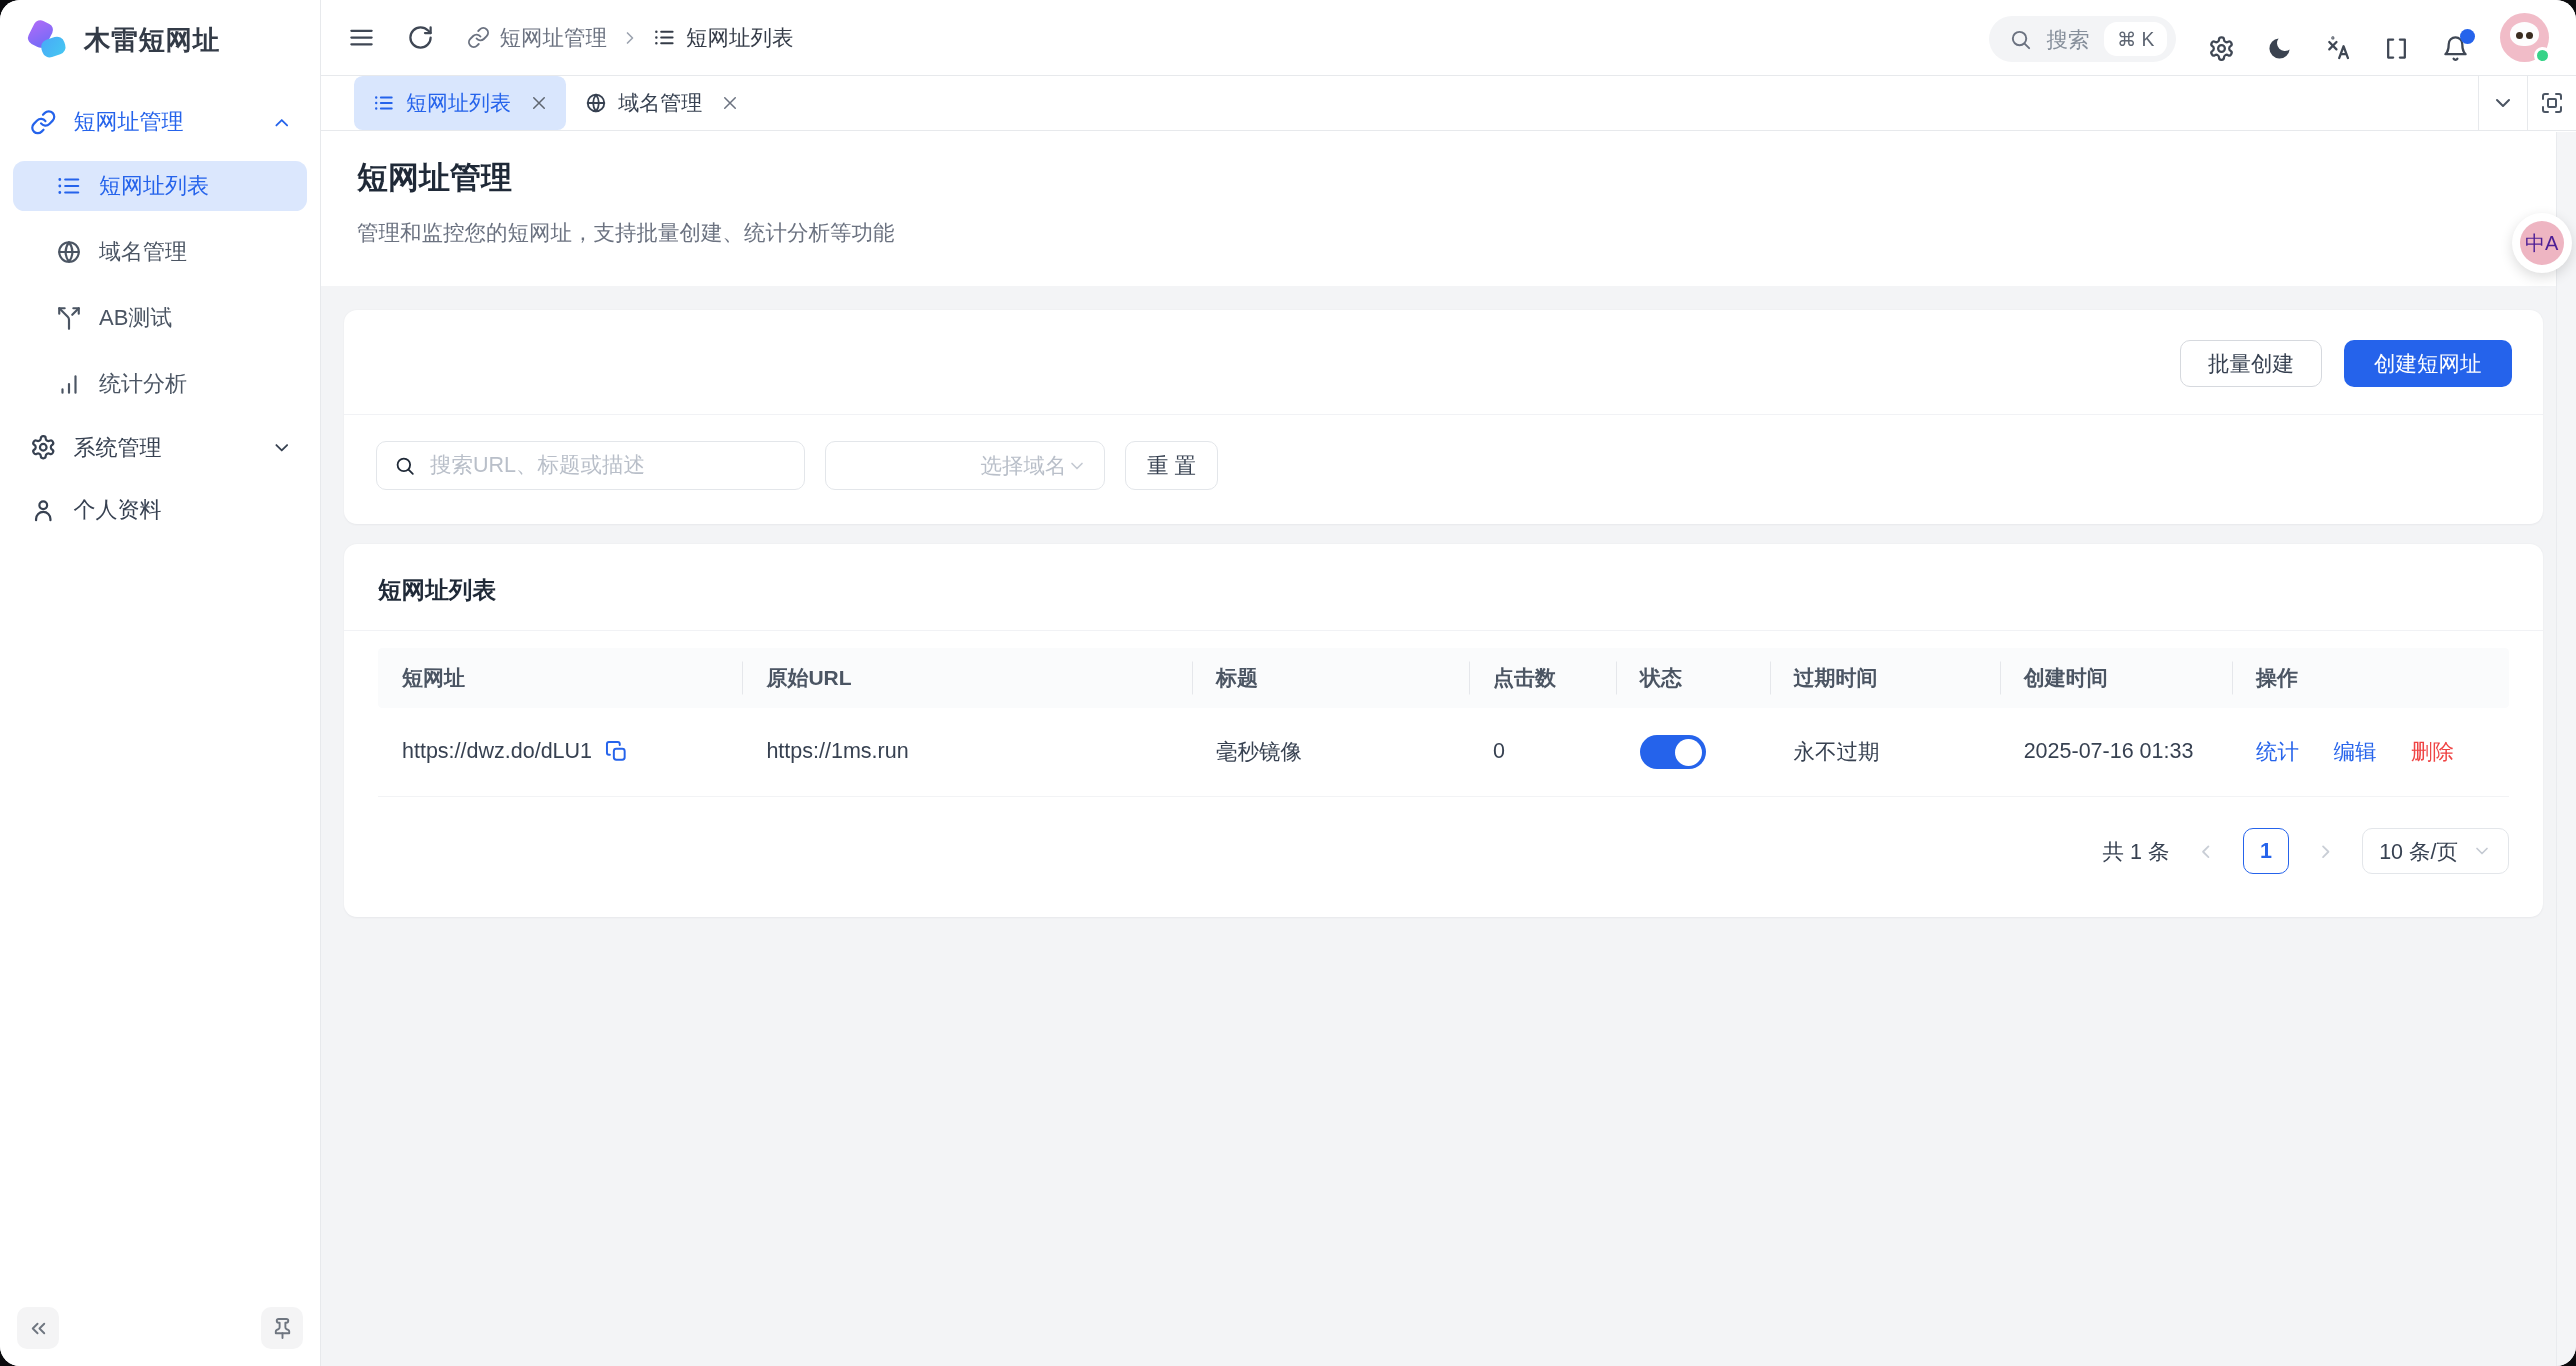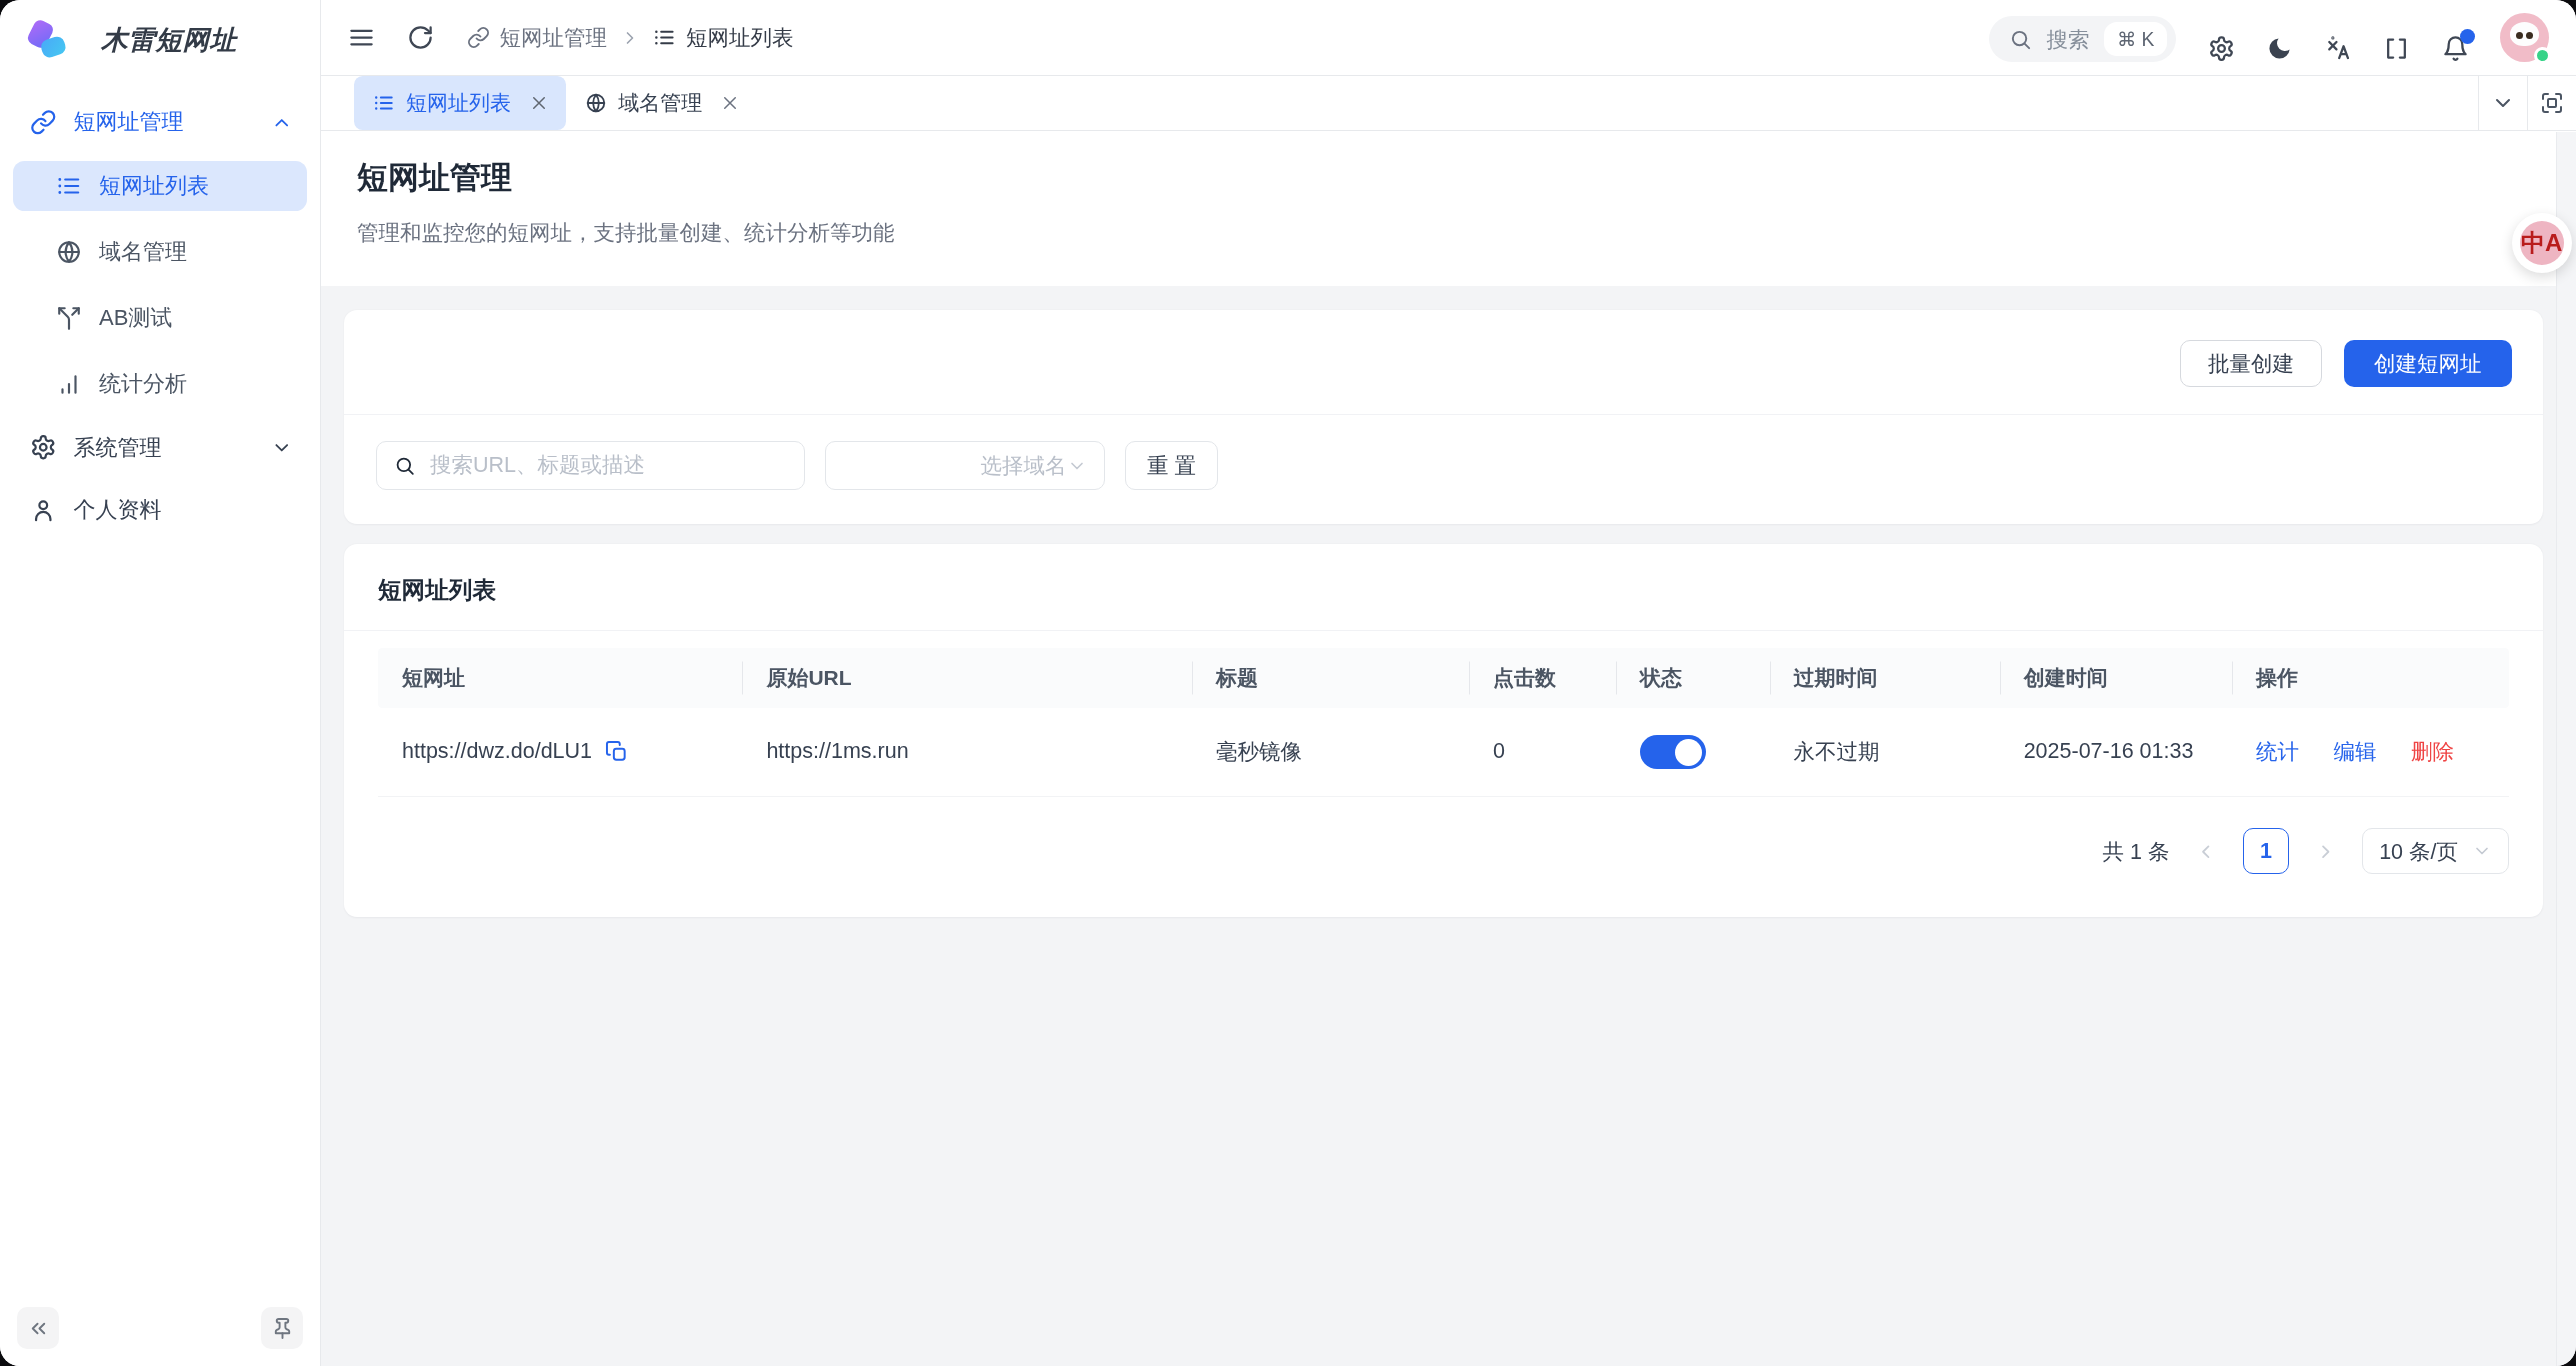--- a/index.html
+++ b/index.html
@@ -5,21 +5,21 @@
   html,body{margin:0;padding:0;width:2576px;height:1367px;background:#0b0b0e;}
   *{box-sizing:border-box;}
   .app{position:absolute;inset:0;border-radius:20px;overflow:hidden;background:#f3f4f6;
        font-family:"Liberation Sans","DejaVu Sans",sans-serif;color:#374151;}
   svg{display:block;}
   .ic{stroke:currentColor;fill:none;stroke-width:2;stroke-linecap:round;stroke-linejoin:round;}
 
   
   .sidebar{position:absolute;left:0;top:0;bottom:0;width:321px;background:#fff;
            border-right:0.7px solid #e7e9ec;display:flex;flex-direction:column;z-index:6;}
-  .logo-row{display:flex;align-items:center;gap:32px;padding:17px 21.5px 4.3px 23px;font-style:italic;}
+  .logo-row{display:flex;align-items:center;gap:15px;padding:17px 21.5px 4.3px 23px;}
   .logo-mark svg{width:46px;height:46px;}
   .logo-title{font-size:26.5px;font-weight:700;color:#333b47;letter-spacing:0.7px;}
   .nav{flex:1;padding:31.5px 13px 0;}
   .nav-row{display:flex;align-items:center;gap:17px;height:47px;padding:0 17px;
            font-size:22px;border-radius:11.4px;position:relative;margin-bottom:15.7px;color:#374151;cursor:pointer;}
   .nav-row .nv-ic svg{width:26.5px;height:26.5px;}
   .nav-row.blue{color:#2563eb;}
   .nav-chev{position:absolute;right:14.3px;display:flex;}
   .nav-chev svg{width:21.5px;height:21.5px;}
   .nav-child{display:flex;align-items:center;gap:17px;height:50px;padding:0 15.7px 0 43px;
@@ -129,21 +129,21 @@
           display:flex;align-items:center;justify-content:center;font-weight:600;cursor:pointer;}
   .pg-size{height:46px;border:0.7px solid #e3e6ea;border-radius:10px;display:flex;align-items:center;
            gap:14.3px;padding:0 15.7px;color:#374151;cursor:pointer;background:#fff;}
 
   .scroll-strip{position:absolute;top:132px;right:0;bottom:0;width:20px;background:#f4f5f7;
                 border-left:0.7px solid #e9ebee;}
   .translate-fab{position:absolute;top:213px;right:4.3px;width:60px;height:60px;border-radius:50%;
                  background:#fff;box-shadow:0 4.3px 13px rgba(0,0,0,.14);display:flex;align-items:center;
                  justify-content:center;cursor:pointer;z-index:8;}
   .translate-inner{width:44px;height:44px;border-radius:50%;background:#eeb5c2;display:flex;
-                   align-items:center;justify-content:center;color:#b91c1c;font-weight:700;font-size:24px;}
+                   align-items:center;justify-content:center;color:#4c1d95;font-weight:400;font-size:20px;}
 </style>
 </head>
 <body>
 
 <div class="app">
 
   <aside class="sidebar">
     <div class="logo-row">
       <span class="logo-mark">
         <svg viewBox="0 0 48 48">

